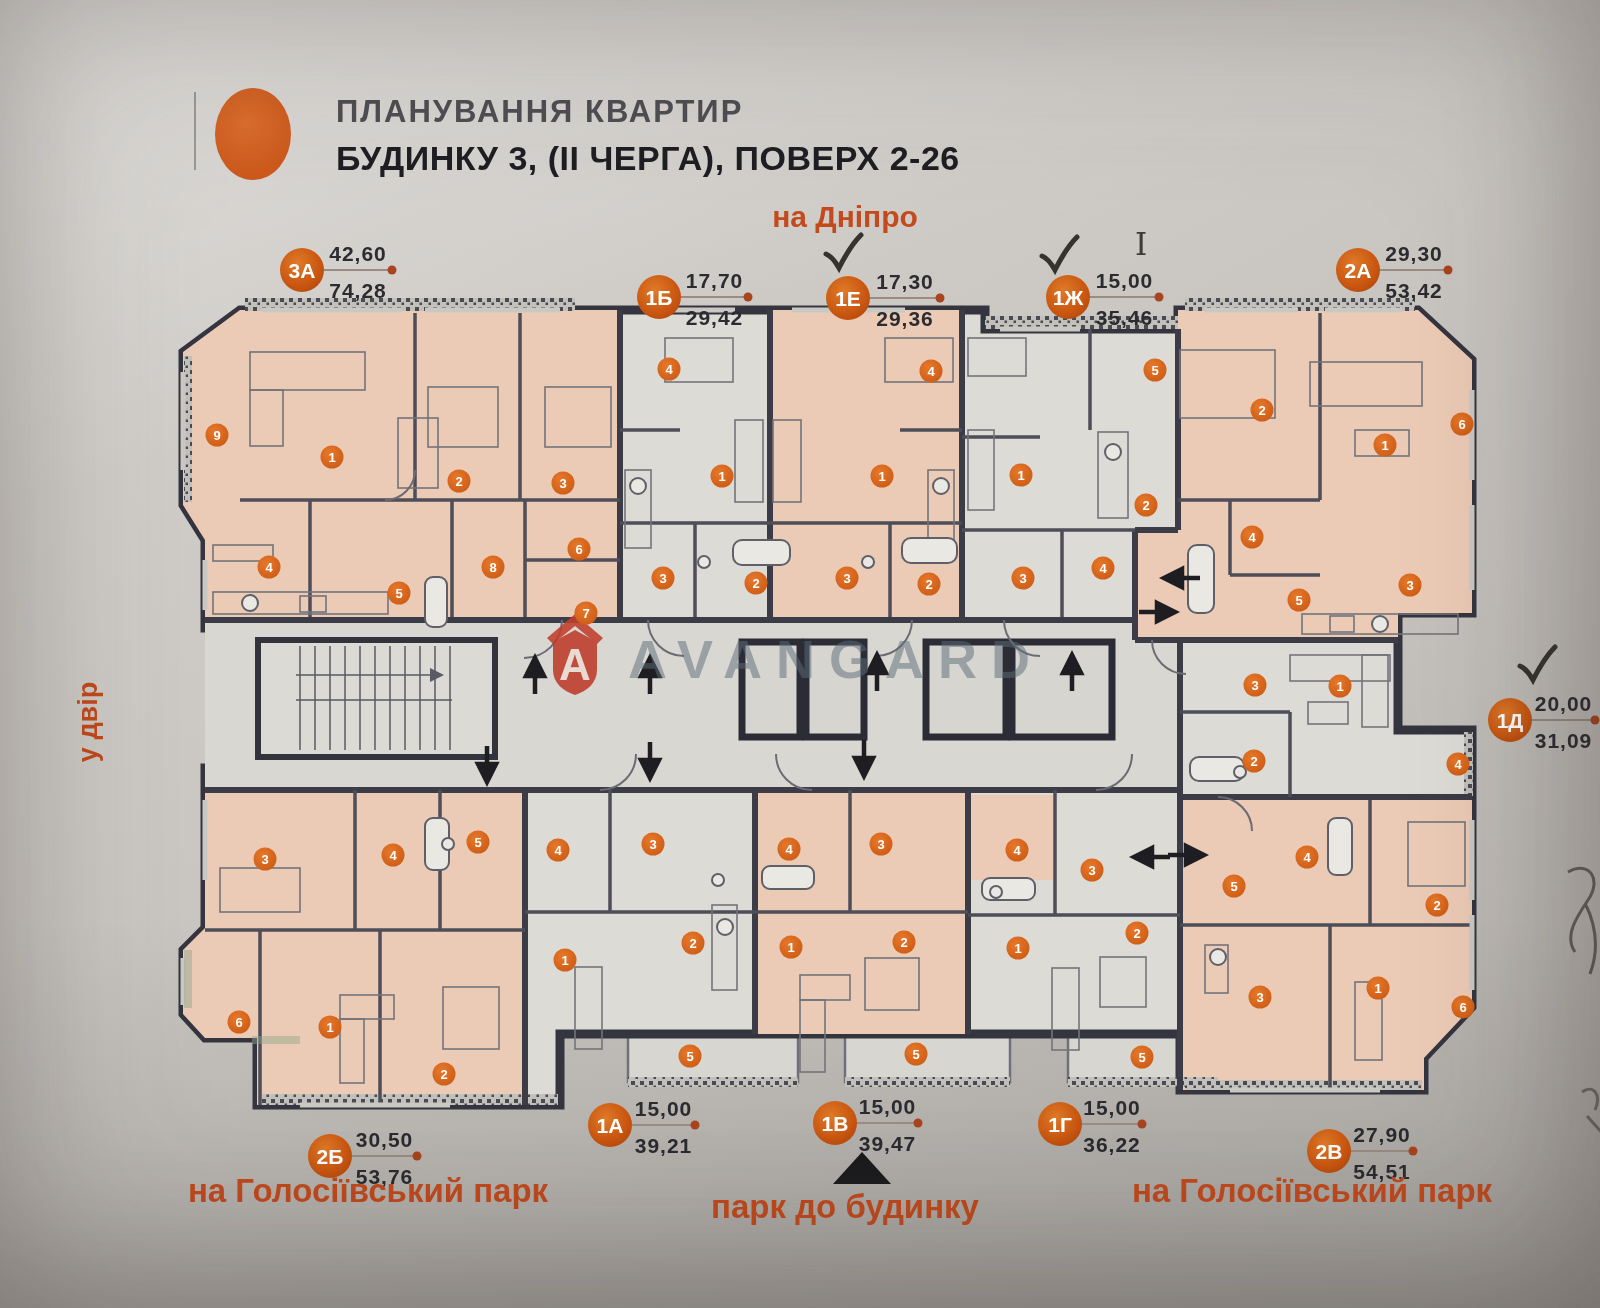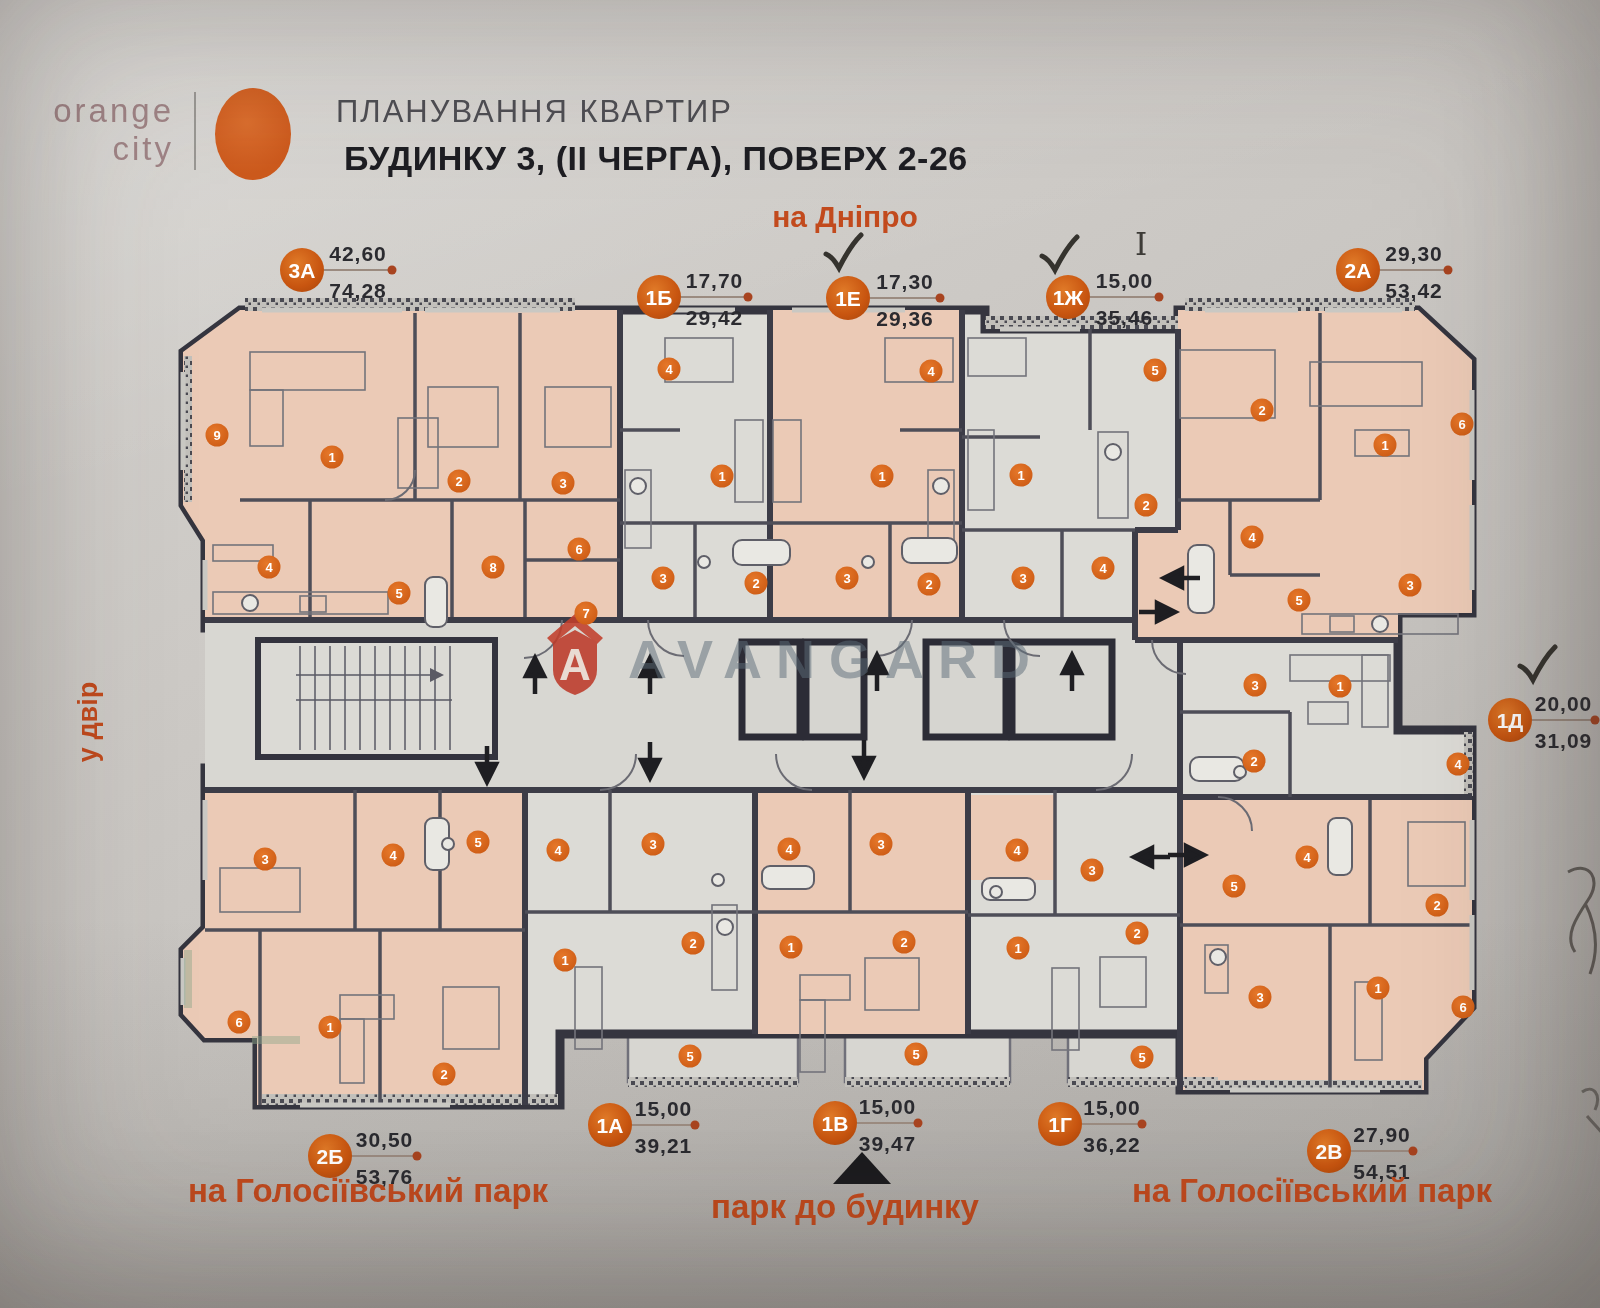--- a/index.html
+++ b/index.html
@@ -16,22 +16,22 @@
     box-shadow:inset 0 0 190px rgba(58,50,45,.30), inset -30px -50px 130px rgba(58,48,42,.18);
   }
   .plan-svg{position:absolute;left:0;top:0;z-index:10;}
   
   .logo-text{position:absolute;left:36px;top:92px;width:138px;text-align:right;z-index:20;
     color:#a08486;font-size:33px;letter-spacing:3px;line-height:38px;font-weight:400;}
   .logo-divider{position:absolute;left:194px;top:92px;width:2px;height:78px;background:#9a9894;z-index:20;}
   .logo-mark{position:absolute;left:215px;top:88px;width:76px;height:92px;border-radius:50%;
     background:radial-gradient(circle at 42% 38%, #db6e2e, #cd5a1d 70%);z-index:20;}
   .titles{position:absolute;left:336px;top:94px;z-index:20;}
-  .title1{font-size:31px;font-weight:400;color:#4e4e53;letter-spacing:2px;margin:0 0 9px 0;}
-  .title2{font-size:34px;font-weight:700;color:#1e1e23;letter-spacing:.5px;margin:8px;}
+  .title1{font-size:31px;font-weight:700;color:#4e4e53;letter-spacing:2px;margin:0 0 9px 0;}
+  .title2{font-size:34px;font-weight:700;color:#1e1e23;letter-spacing:.5px;margin:0;}
   
   .dir{position:absolute;z-index:25;color:#c24a1d;font-weight:700;white-space:nowrap;}
   .dir-top{left:845px;top:200px;transform:translateX(-50%);font-size:30px;}
   .dir-left{left:88px;top:722px;transform:translate(-50%,-50%) rotate(-90deg);font-size:27px;}
   .dir-bl{left:368px;top:1172px;transform:translateX(-50%);font-size:33px;}
   .dir-bc{left:845px;top:1188px;transform:translateX(-50%);font-size:33px;}
   .dir-br{left:1312px;top:1172px;transform:translateX(-50%);font-size:33px;}
   
   svg text{font-family:"Liberation Sans",sans-serif;}
   .apt-id{font-size:21px;font-weight:700;fill:#ffffff;text-anchor:middle;}
@@ -39,24 +39,20 @@
   .room-num{font-size:13px;font-weight:700;fill:#ffffff;text-anchor:middle;}
   .wm-text{font-size:54px;font-weight:700;letter-spacing:14px;fill:rgba(92,108,120,.5);}
   .wm-letter{font-size:44px;font-weight:700;fill:rgba(240,234,226,.92);text-anchor:middle;}
   .hand-i{font-family:"DejaVu Serif",serif;font-size:31px;fill:#3d3b37;text-anchor:middle;}
 </style>
 </head>
 <body>
 
 <div class="photo">
 
-  <div class="logo-text">
-    <div>orange</div>
-    <div>city</div>
-  </div>
   <div class="logo-divider"></div>
   <div class="logo-mark"></div>
   <div class="titles">
     <p class="title1">ПЛАНУВАННЯ КВАРТИР</p>
     <p class="title2">БУДИНКУ 3, (II ЧЕРГА), ПОВЕРХ 2-26</p>
   </div>
 
   <div class="dir dir-top">на Дніпро</div>
   <div class="dir dir-left">у двір</div>
   <div class="dir dir-bl">на Голосіївський парк</div>

